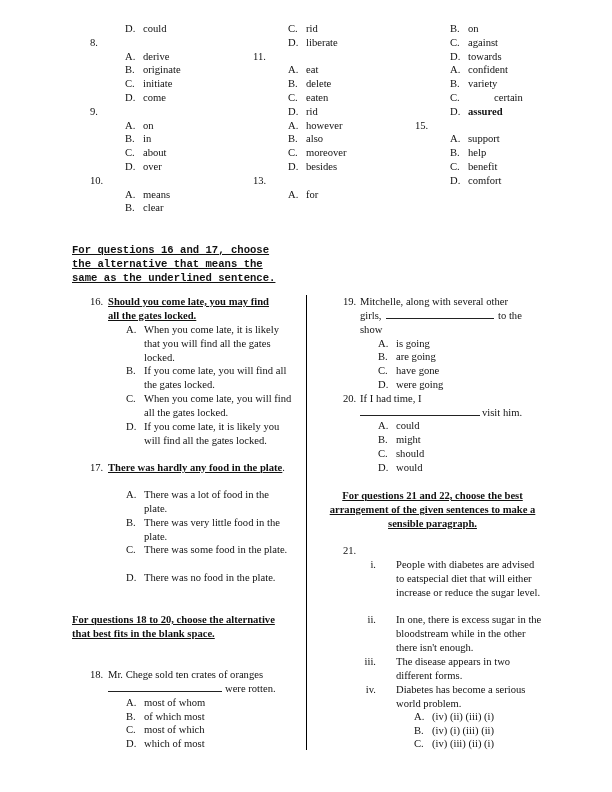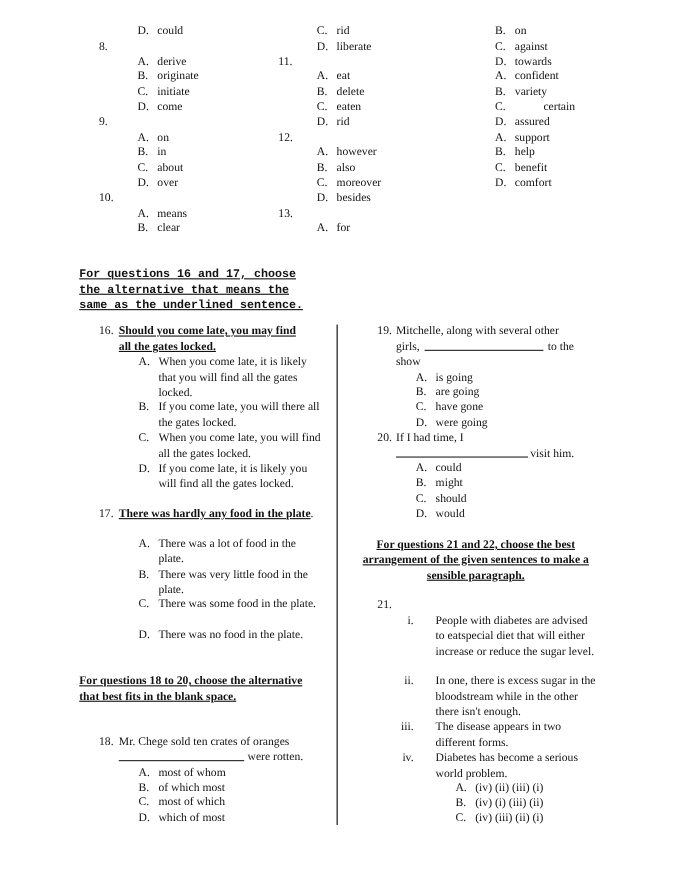--- a/index.html
+++ b/index.html
@@ -87,21 +87,20 @@
       <span class="opt-text" style="left: 53px;">delete</span>
     </div>
     <div class="line">
       <span class="opt-letter" style="left: 35px;">C.</span>
       <span class="opt-text" style="left: 53px;">eaten</span>
     </div>
     <div class="line">
       <span class="opt-letter" style="left: 35px;">D.</span>
       <span class="opt-text" style="left: 53px;">rid</span>
     </div>
-    <div class="line">12.</div>
     <div class="line">
       <span class="opt-letter" style="left: 35px;">A.</span>
       <span class="opt-text" style="left: 53px;">however</span>
     </div>
     <div class="line">
       <span class="opt-letter" style="left: 35px;">B.</span>
       <span class="opt-text" style="left: 53px;">also</span>
     </div>
     <div class="line">
       <span class="opt-letter" style="left: 35px;">C.</span>
@@ -137,22 +136,23 @@
     <div class="line">
       <span class="opt-letter" style="left: 35px;">B.</span>
       <span class="opt-text" style="left: 53px;">variety</span>
     </div>
     <div class="line">
       <span class="opt-letter" style="left: 35px;">C.</span>
       <span class="opt-text" style="left: 53px; margin-left: 26px;">certain</span>
     </div>
     <div class="line">
       <span class="opt-letter" style="left: 35px;">D.</span>
-      <span class="opt-text" style="left: 53px;">assured</span>
-    </div>
+      <span class="opt-text" style="left: 53px; font-weight: bold;">assured</span>
+    </div>
+    <div class="line">15.</div>
     <div class="line">
       <span class="opt-letter" style="left: 35px;">A.</span>
       <span class="opt-text" style="left: 53px;">support</span>
     </div>
     <div class="line">
       <span class="opt-letter" style="left: 35px;">B.</span>
       <span class="opt-text" style="left: 53px;">help</span>
     </div>
     <div class="line">
       <span class="opt-letter" style="left: 35px;">C.</span>
@@ -169,21 +169,21 @@
 <div>
   <div class="abs" style="left:90px; top:295px;">16.</div>
   <div class="abs wrap stem-bold" style="left:108px; top:295px; width:170px;">Should you come late, you may find all the gates locked.</div>
   <div id="q16opts">
       <div>
         <div class="abs" style="left: 126px; top: 323px;">A.</div>
         <div class="abs wrap" style="left: 144px; top: 323px; width: 150px;">When you come late, it is likely that you will find all the gates locked.</div>
       </div>
       <div>
         <div class="abs" style="left: 126px; top: 364px;">B.</div>
-        <div class="abs wrap" style="left: 144px; top: 364px; width: 150px;">If you come late, you will there all the gates locked.</div>
+        <div class="abs wrap" style="left: 144px; top: 364px; width: 150px;">If you come late, you will find all the gates locked.</div>
       </div>
       <div>
         <div class="abs" style="left: 126px; top: 392px;">C.</div>
         <div class="abs wrap" style="left: 144px; top: 392px; width: 150px;">When you come late, you will find all the gates locked.</div>
       </div>
       <div>
         <div class="abs" style="left: 126px; top: 420px;">D.</div>
         <div class="abs wrap" style="left: 144px; top: 420px; width: 150px;">If you come late, it is likely you will find all the gates locked.</div>
       </div>
     </div>

